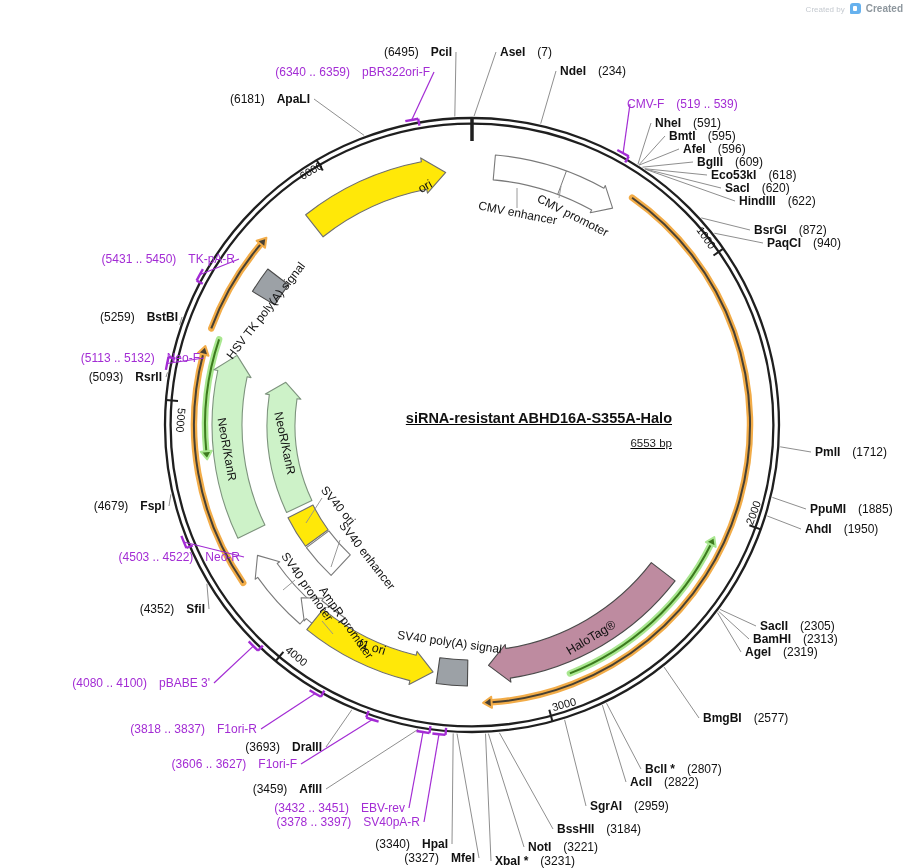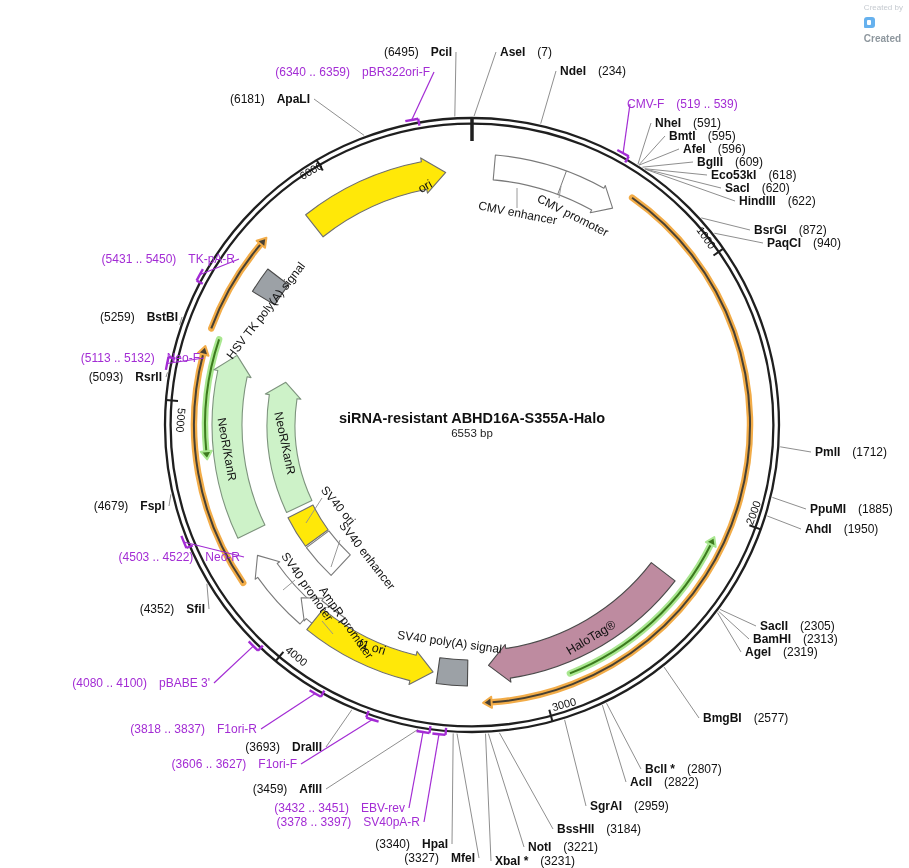--- a/index.html
+++ b/index.html
@@ -1,22 +1,22 @@
 <!DOCTYPE html>
 <html><head>
 <meta charset="utf-8">
 <style>
   html,body{margin:0;padding:0;background:#fff;}
   .stage{position:relative;width:909px;height:868px;background:#fff;overflow:hidden;
          font-family:"Liberation Sans",sans-serif;}
   .stage svg{position:absolute;left:0;top:0;}
-  .title-box{position:absolute;left:272px;top:410px;width:400px;text-align:center;pointer-events:none;}
+  .title-box{position:absolute;left:272px;top:410px;width:400px;text-align:right;pointer-events:none;text-decoration:underline;}
   .title-box .t1{font-size:14.5px;font-weight:bold;color:#111;}
-  .title-box .t2{font-size:11.5px;color:#222;margin-top:1px;}
-  .watermark{position:absolute;top:3px;right:6px;display:flex;align-items:flex-start;gap:5px;flex-direction:column;}
+  .title-box .t2{font-size:11.5px;color:#222;margin-top:11px;}
+  .watermark{position:absolute;top:3px;right:6px;display:flex;align-items:flex-end;gap:5px;}
   .wm-pre{font-size:8px;color:#c5cad0;}
   .wm-brand{font-size:10px;color:#8e979e;font-weight:bold;}
   .wm-icon{width:11px;height:11px;display:inline-block;background:#66b1ee;border-radius:3px 3px 3px 1px;position:relative;}
   .wm-icon:after{content:"";position:absolute;left:3px;top:3px;width:4px;height:5px;background:#fff;border-radius:1px;}
   text{font-family:"Liberation Sans",sans-serif;}
 </style>
 </head>
 <body>
 
 <div class="stage">

